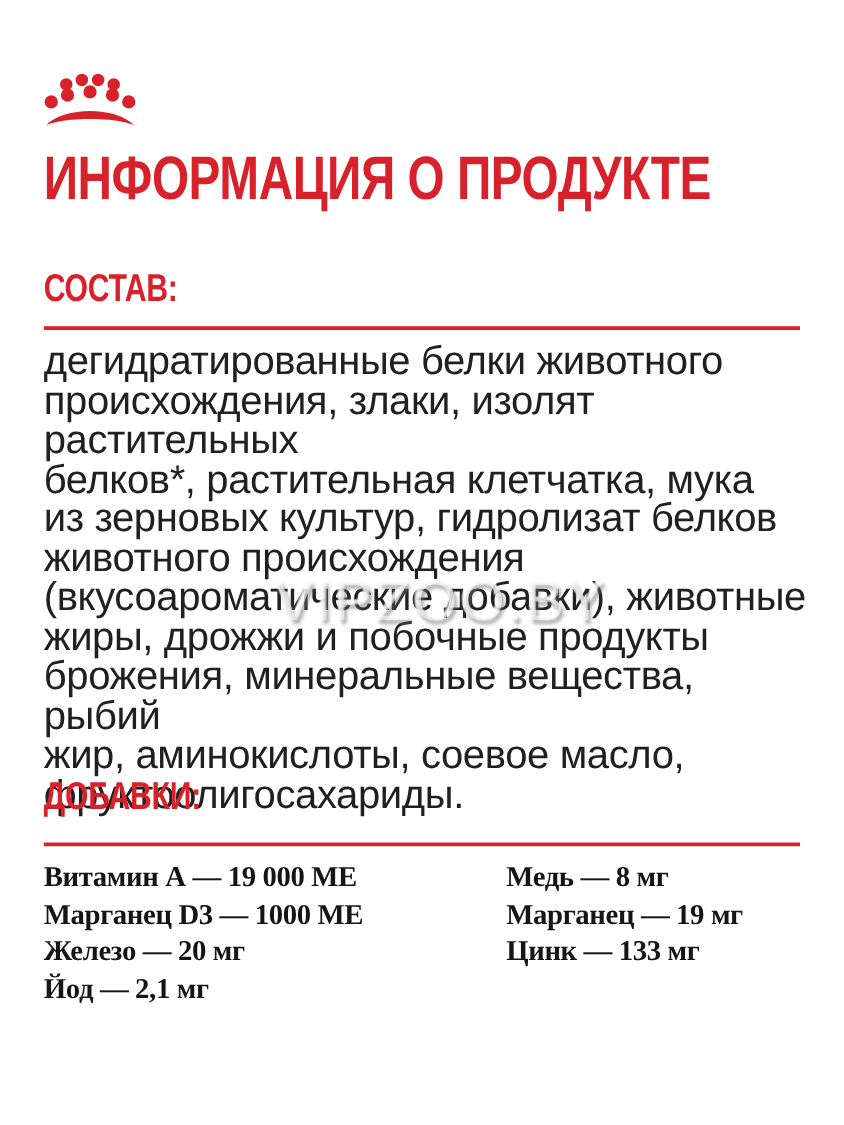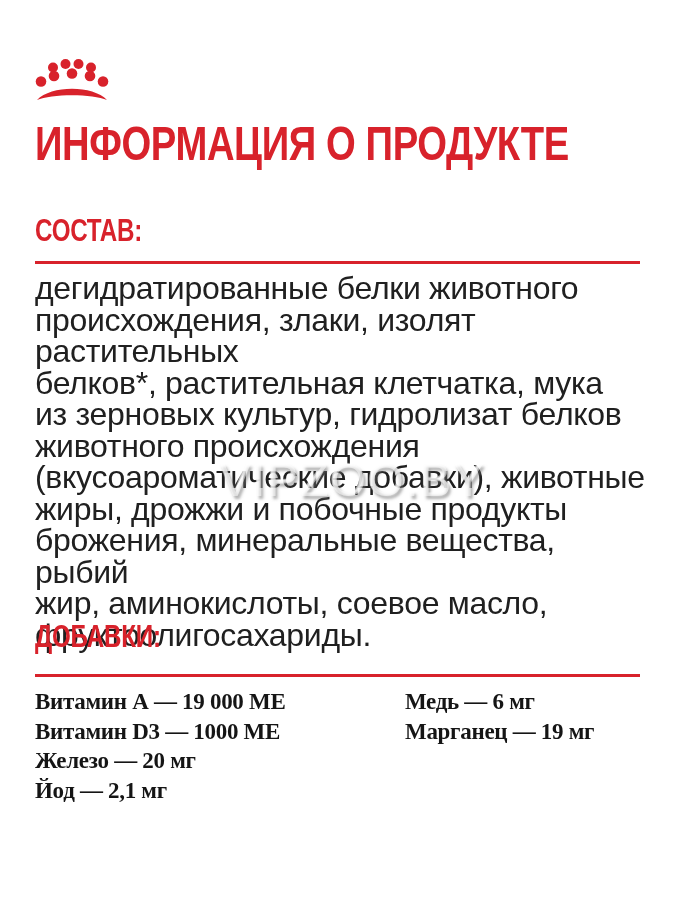--- a/index.html
+++ b/index.html
@@ -92,24 +92,25 @@
 фруктоолигосахариды.</p>
 
   <div class="watermark">VIPZOO.BY</div>
 
   <h2 class="sec-h" id="add-heading">ДОБАВКИ:</h2>
   <div class="rule" id="rule-additives"></div>
 
   <div class="additives">
     <div class="add-col-left">
       <div class="add-item">Витамин А — 19 000 МЕ</div>
-      <div class="add-item">Витамин D3 — 1000 МЕ</div>
+      <div class="add-item">Марганец D3 — 1000 МЕ</div>
       <div class="add-item">Железо — 20 мг</div>
       <div class="add-item">Йод — 2,1 мг</div>
     </div>
     <div class="add-col-right">
-      <div class="add-item">Медь — 6 мг</div>
+      <div class="add-item">Медь — 8 мг</div>
       <div class="add-item">Марганец — 19 мг</div>
+      <div class="add-item">Цинк — 133 мг</div>
     </div>
   </div>
 
 
 </div>
 
 </body></html>

